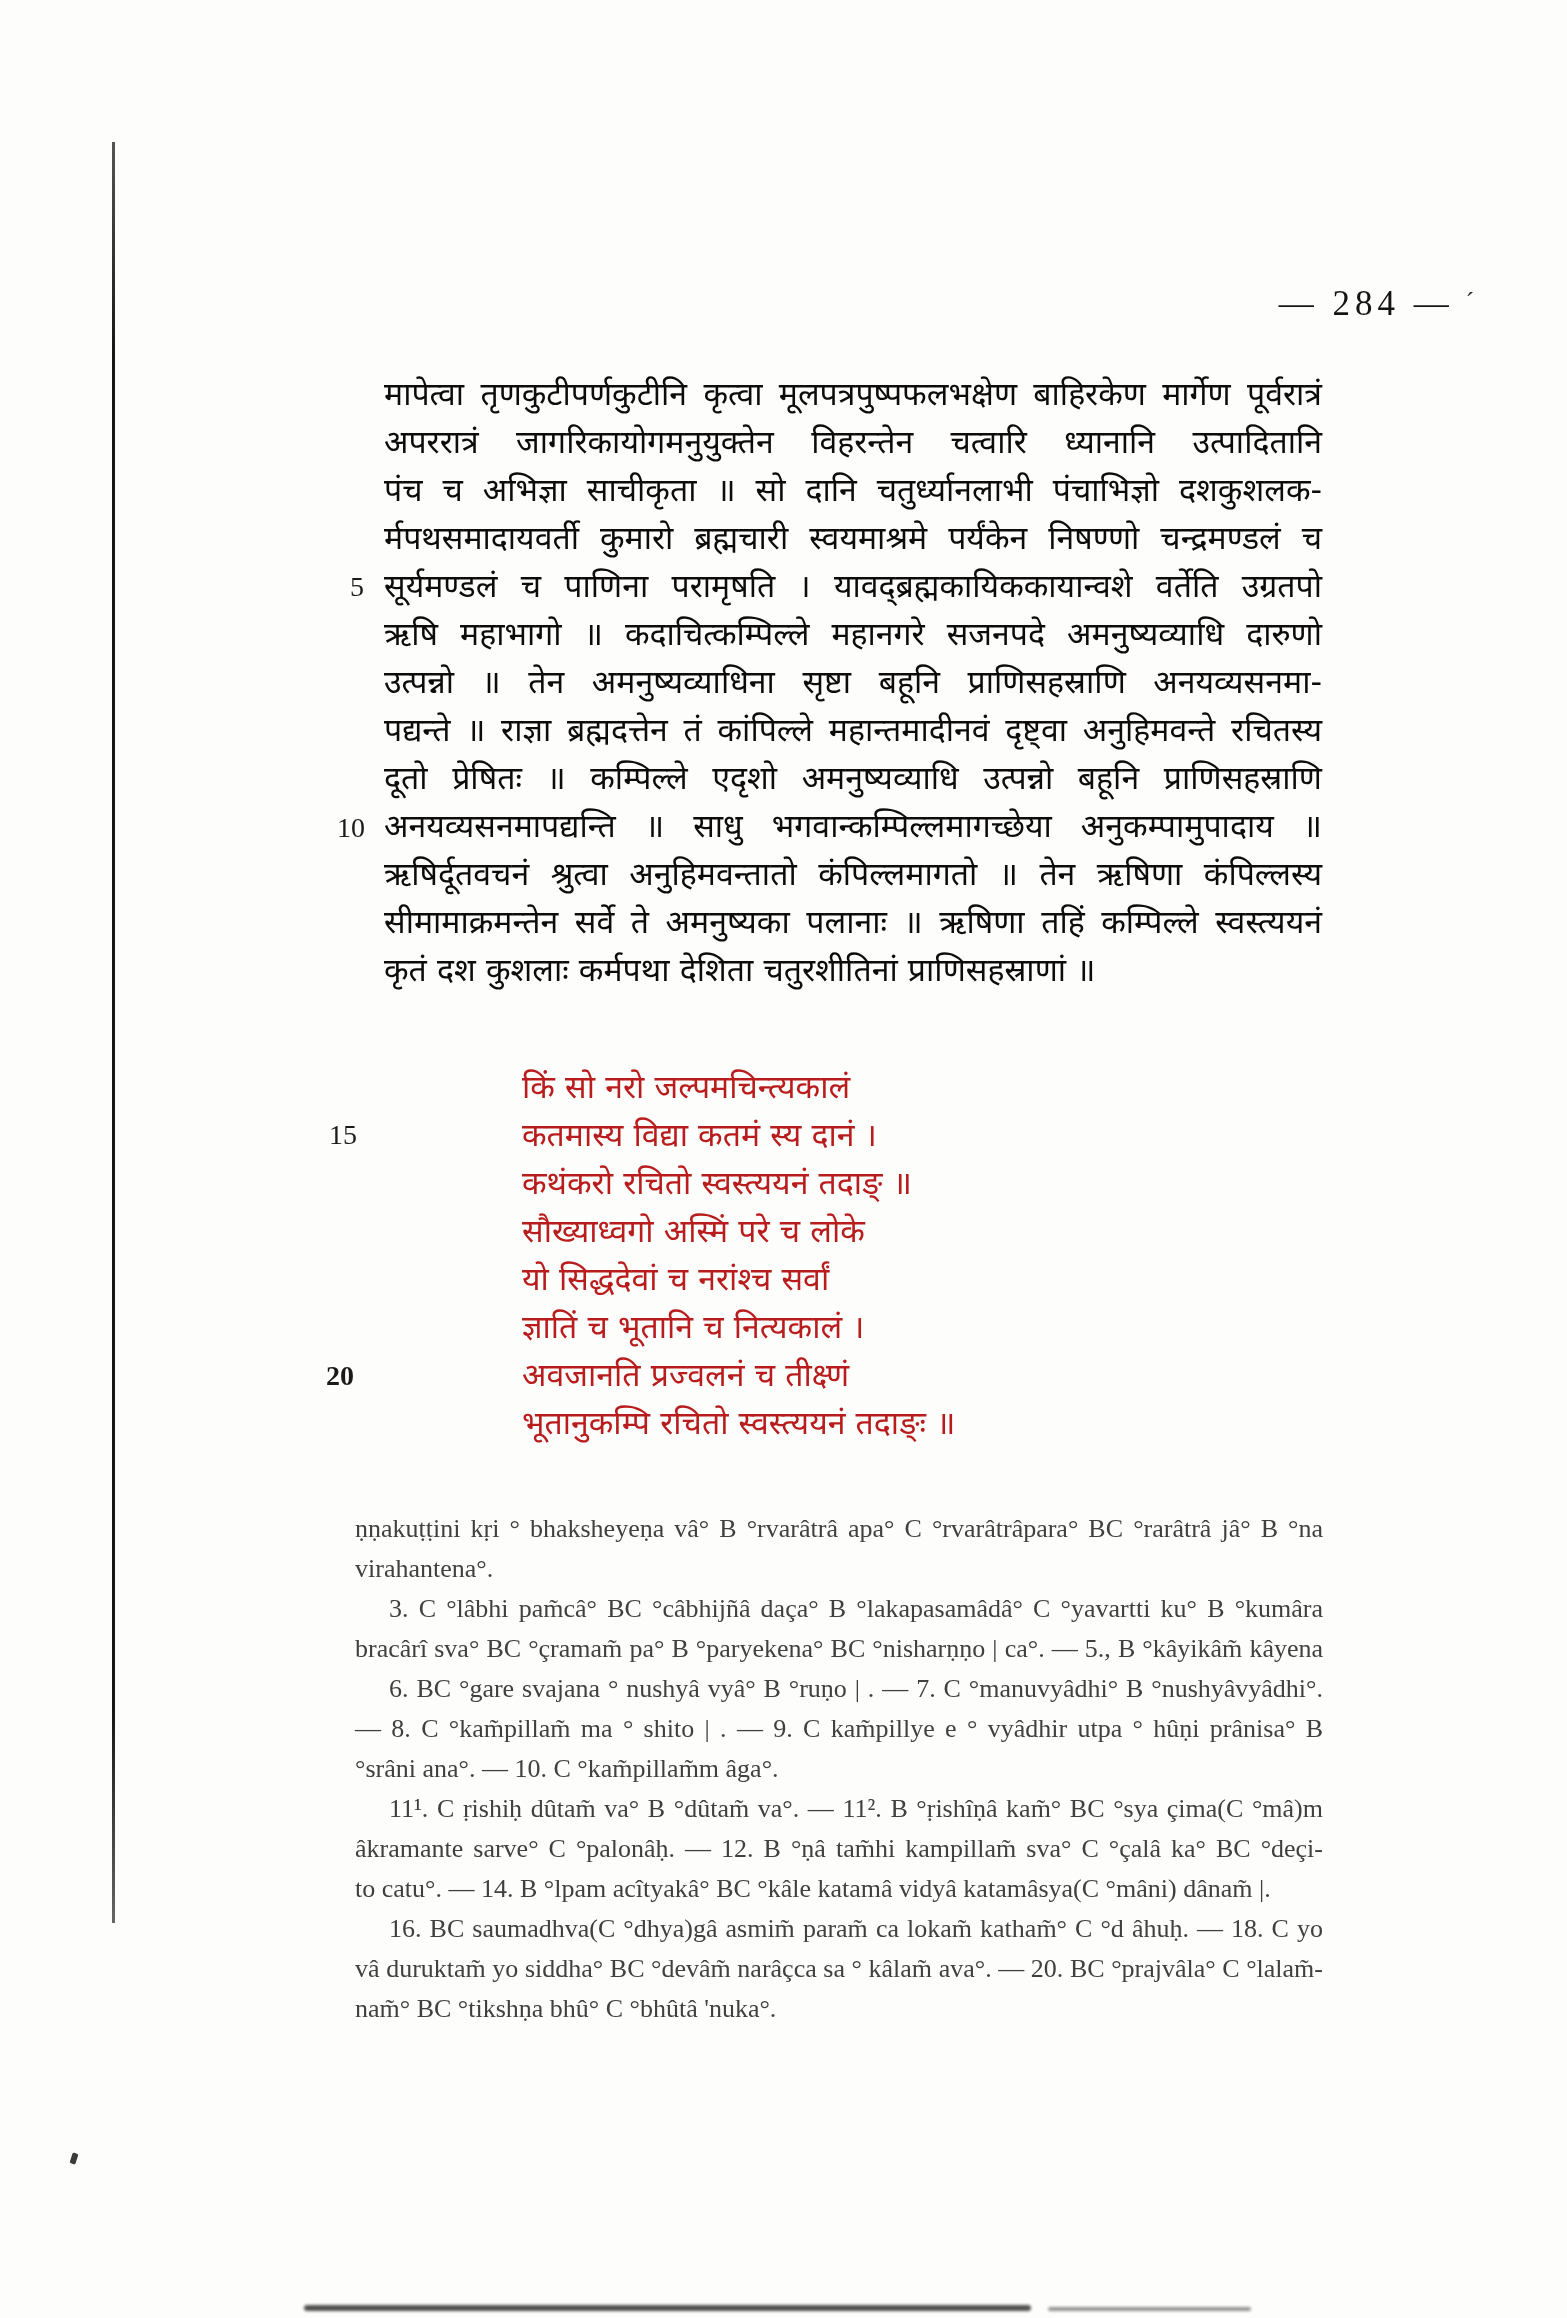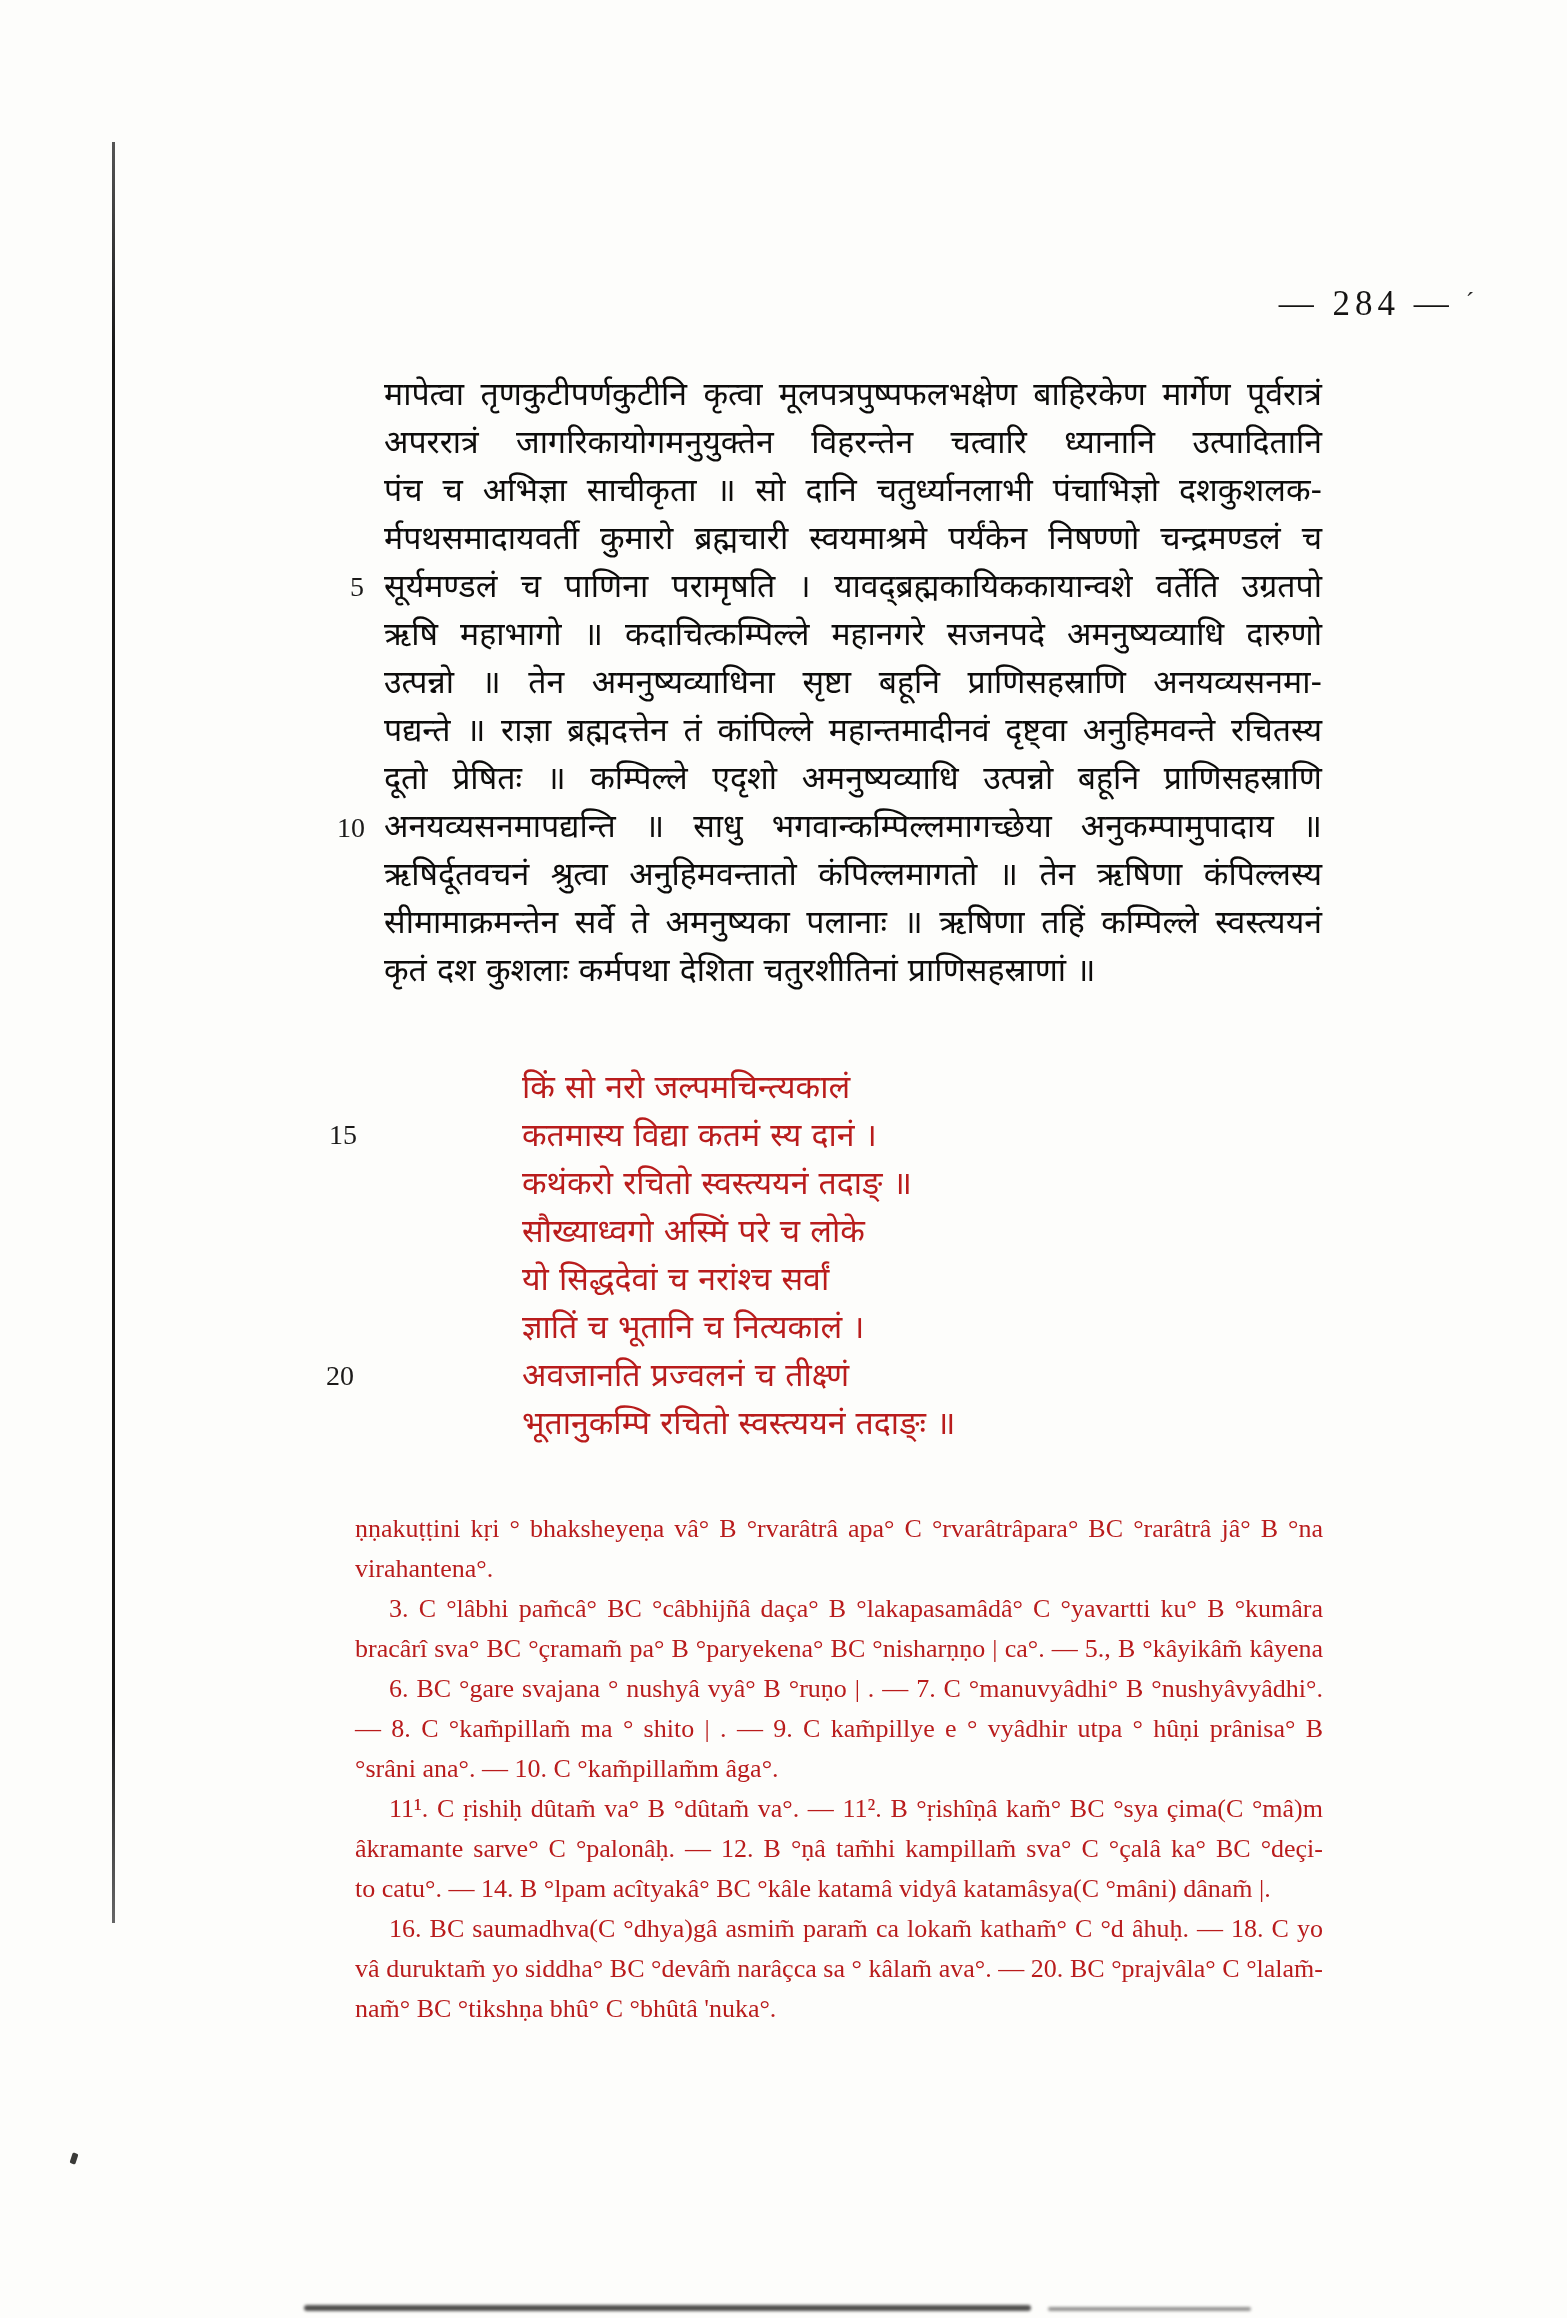--- a/index.html
+++ b/index.html
@@ -84,30 +84,30 @@
   .margin-num {
     position: absolute;
     font-family: "Liberation Serif", serif;
     font-size: 28px;
     line-height: 48px;
     color: #1b1a19;
   }
   .mn5  { left: 350px; top: 563px; }
   .mn10 { left: 337px; top: 804px; }
   .mn15 { left: 329px; top: 1111px; }
-  .mn20 { left: 326px; top: 1352px; }
+  .mn20 { left: 326px; top: 1352px; font-weight: bold; }
   
   .apparatus {
     position: absolute;
     left: 355px;
     top: 1509px;
     width: 968px;
     font-family: "Liberation Serif", serif;
     font-size: 26px;
-    color: #b91c1c;
+    color: #404040;
   }
   .apparatus .line {
     line-height: 40px;
     height: 40px;
     white-space: nowrap;
   }
   .apparatus .line.indent {
     text-indent: 34px;
   }
   

